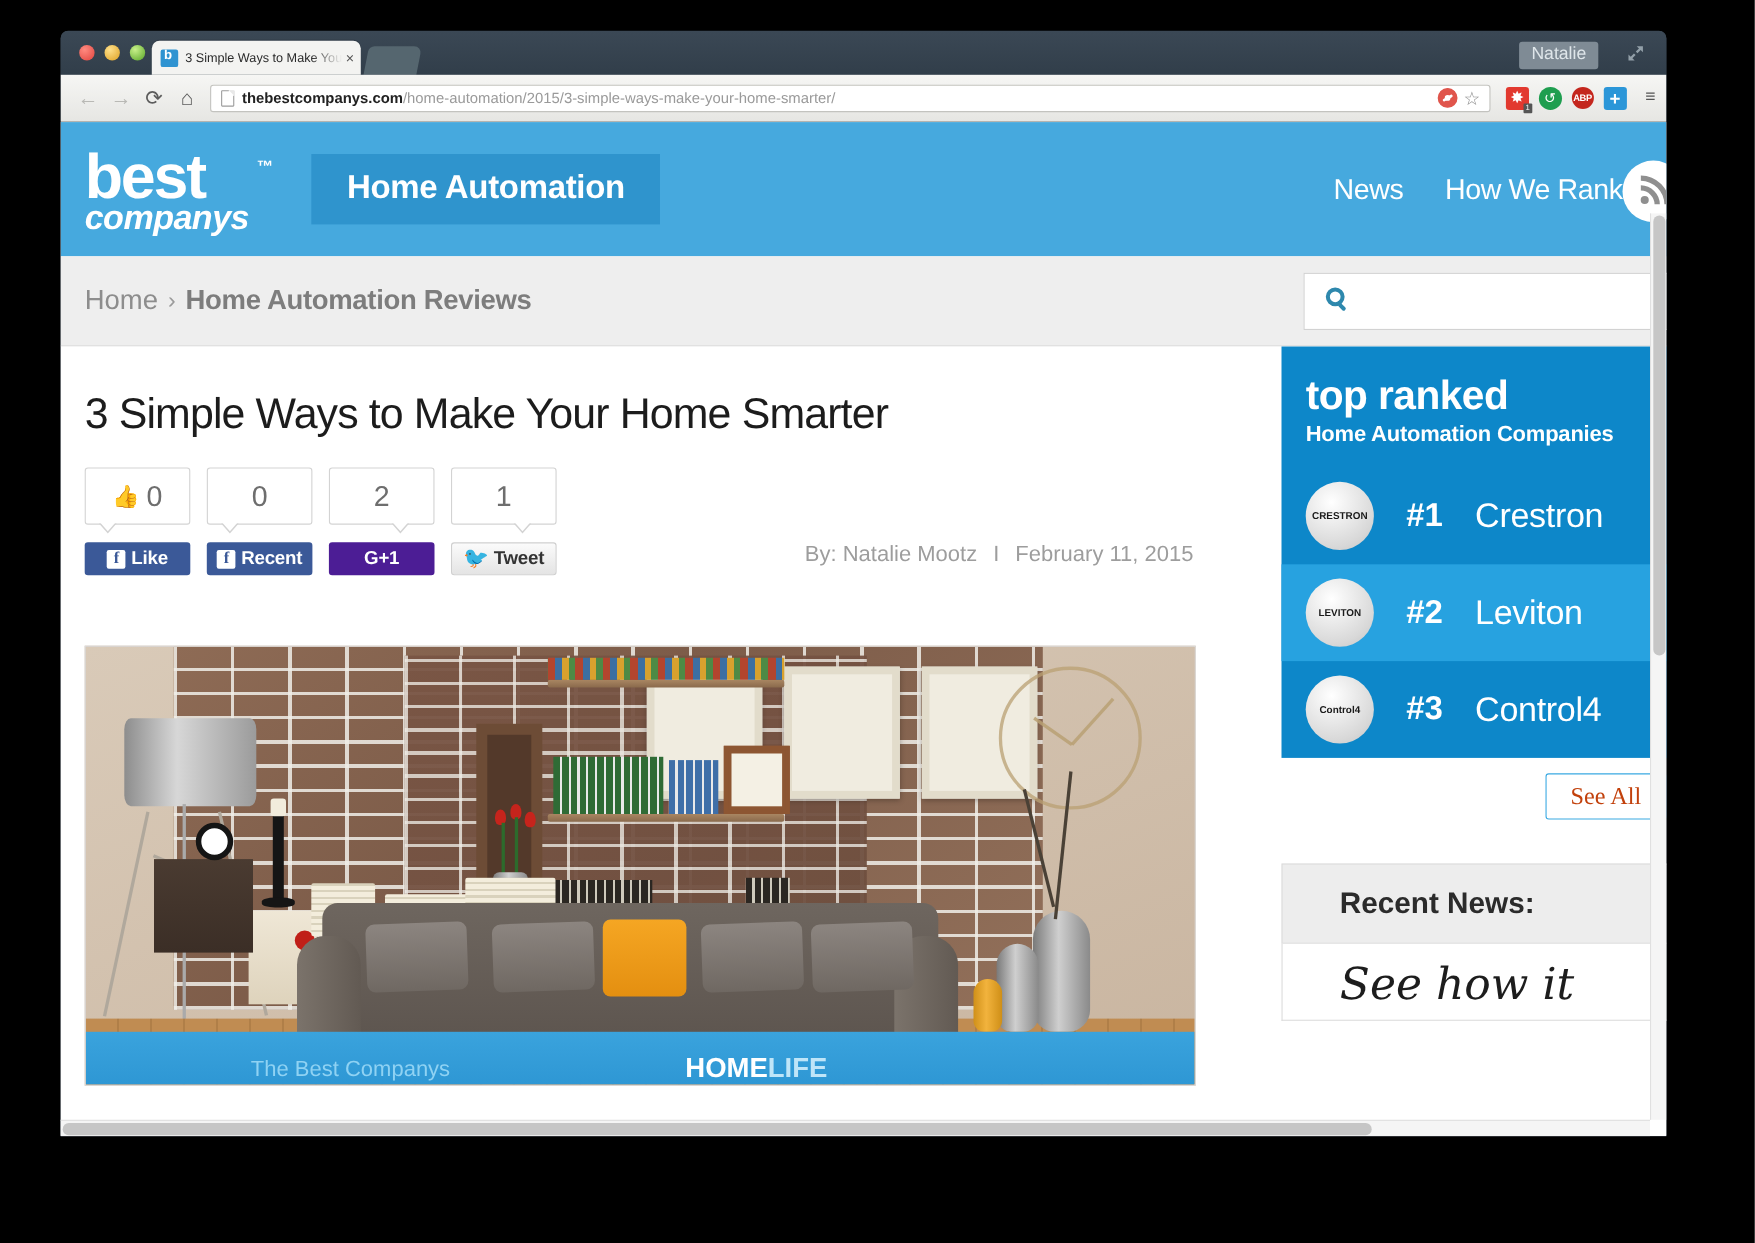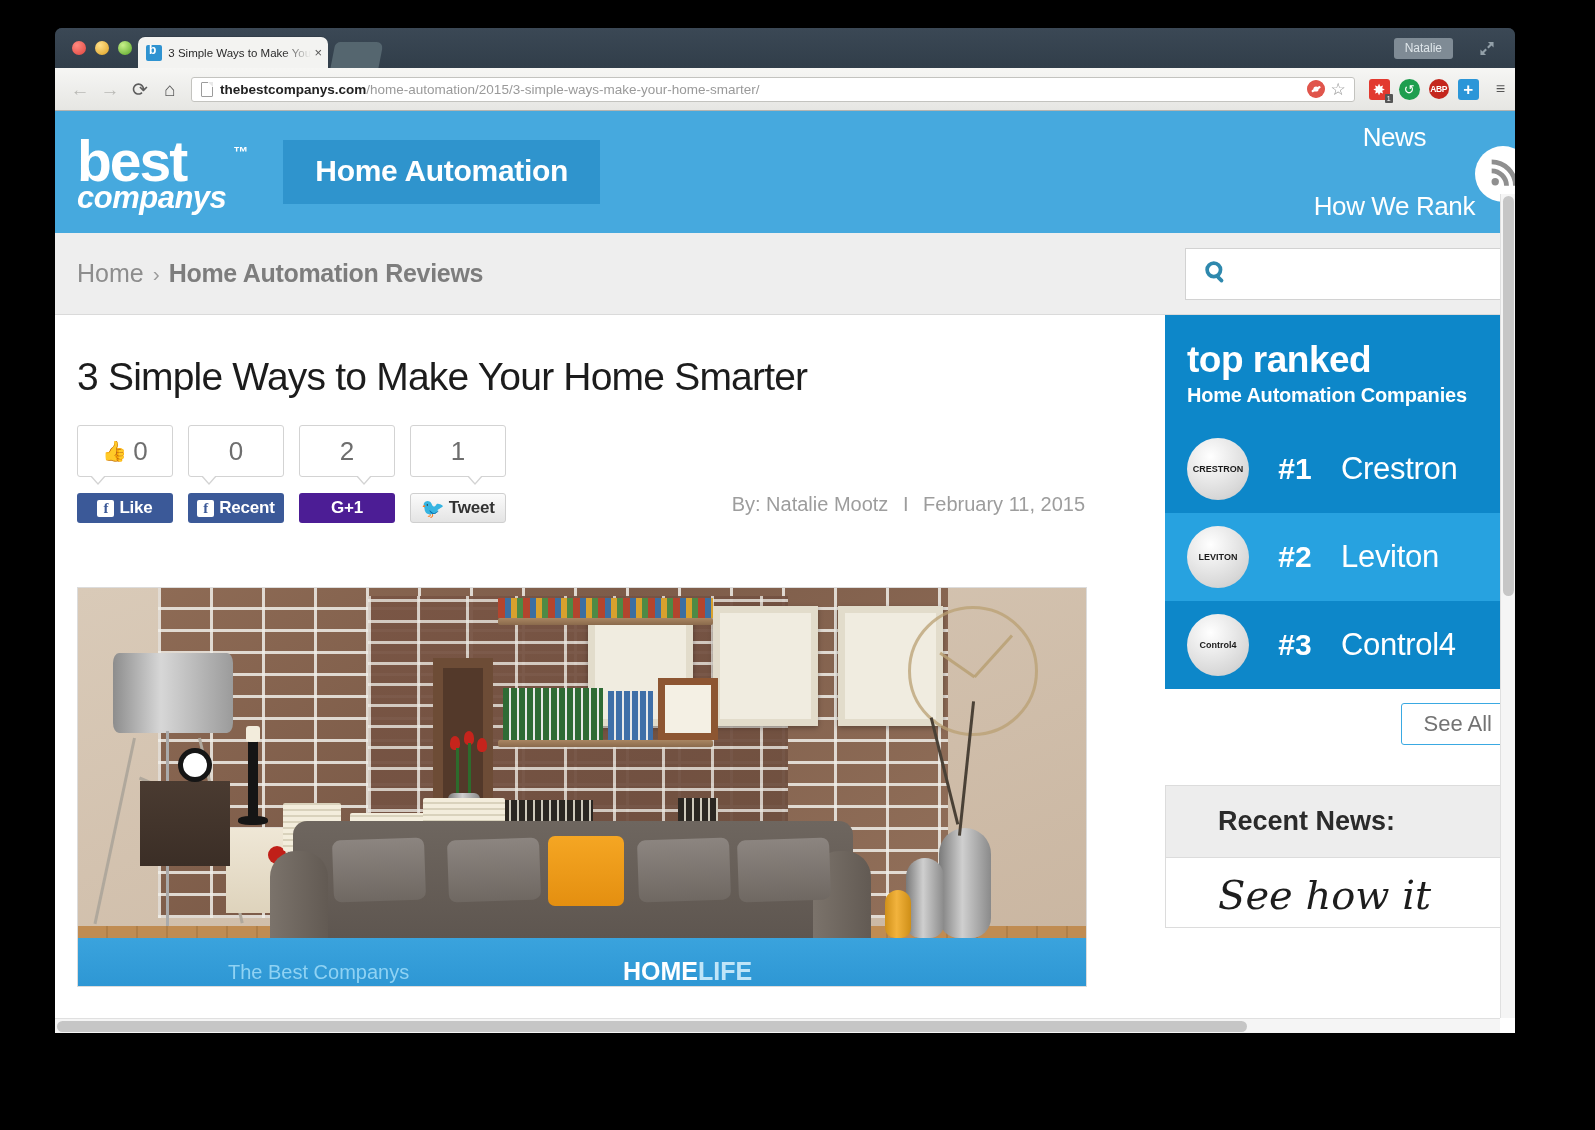--- a/index.html
+++ b/index.html
@@ -75,21 +75,21 @@
     position: absolute; left: 278px; top: 14px;
     width: 48px; height: 26px;
     background: #55666f;
     border-radius: 5px 7px 0 0;
     transform: skewX(-11deg);
   }
   .user-chip {
     position: absolute; right: 62px; top: 10px;
     background: #7f8b95;
     color: #dfe6ea;
-    font-size: 12px;
+    font-size: 16px;
     padding: 3px 11px 4px;
     border-radius: 3px;
   }
   .win-expand {
     position: absolute; right: 20px; top: 13px;
     width: 16px; height: 15px;
   }
 
   
   .toolbar {
@@ -169,21 +169,20 @@
     background: #2f94cd;
     color: #fff;
     font-size: 30px; font-weight: bold;
     padding: 14px 32px 16px;
     letter-spacing: -0.3px;
   }
   .top-nav {
     margin-left: auto;
     display: flex; align-items: center; gap: 38px;
     padding-right: 40px;
-    flex-direction: column;
   }
   .top-nav a {
     color: #fff; font-size: 26px; text-decoration: none; letter-spacing: -0.4px;
   }
   .rss-badge {
     position: absolute; right: -16px; top: 35px;
     width: 56px; height: 56px; border-radius: 50%;
     background: #fff;
     display:flex; align-items:center; justify-content:center;
   }
@@ -374,22 +373,22 @@
     width: 62px; height: 62px; border-radius:50%;
     background: radial-gradient(circle at 38% 30%, #ffffff, #d8d8d8 70%, #c2c2c2);
     display:flex; align-items:center; justify-content:center;
     font-size: 9px; font-weight:bold; color:#1a1a1a;
     flex: 0 0 62px; overflow:hidden; text-align:center;
   }
   .tr-rank { color:#fff; font-size: 30px; font-weight: bold; width: 92px; text-align:center;}
   .tr-name { color:#fff; font-size: 31px; letter-spacing:-0.3px;}
   .see-all-wrap { display:flex; justify-content:flex-end; padding: 14px 90px 0 0; }
   .see-all {
-    border: 1px solid #3aa9e2; color: #737373; background:#fff;
-    font-size: 22px; padding: 7px 22px; border-radius: 3px;
+    border: 1px solid #3aa9e2; color: #c2410c; background:#fff;
+    font-size: 22px; padding: 7px 22px; border-radius: 3px; font-family: Liberation Serif, serif;
   }
   .news-card { margin-top: 40px; }
   .news-head {
     background: #ededed; border: 1px solid #dcdcdc;
     padding: 20px 0 20px 52px;
     font-size: 27px; font-weight: bold; color: #2b2b2b;
   }
   .news-body {
     border: 1px solid #dcdcdc; border-top: none; background:#fff;
     padding: 14px 0 0 52px; overflow: hidden; height: 70px;

